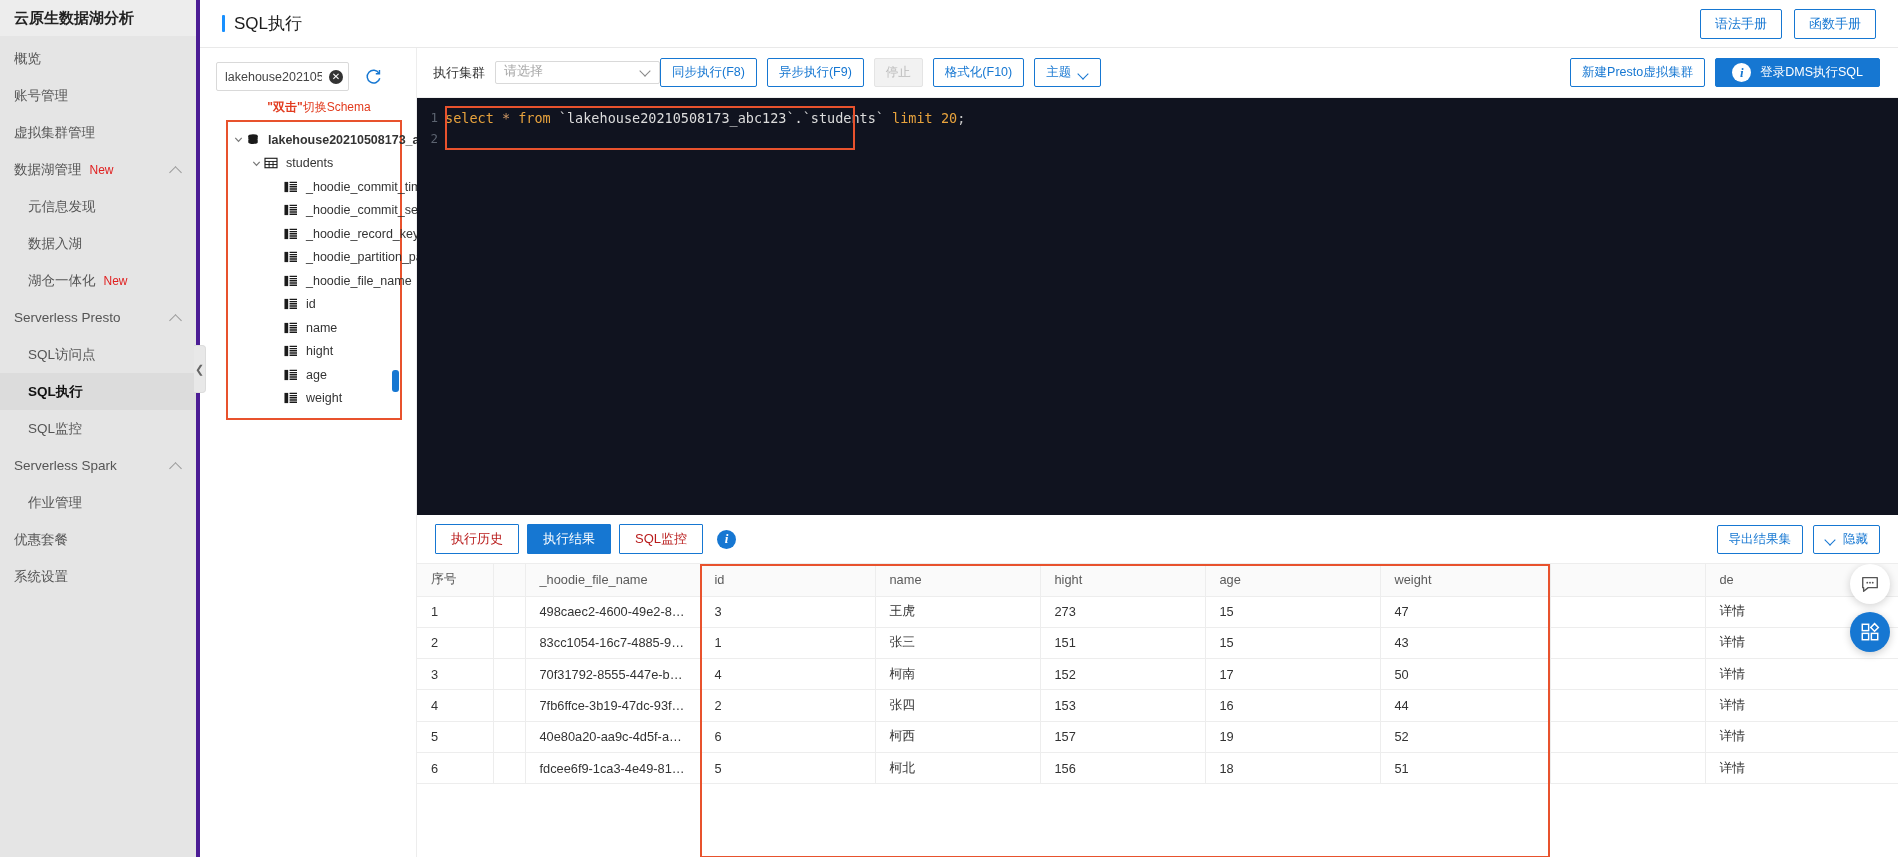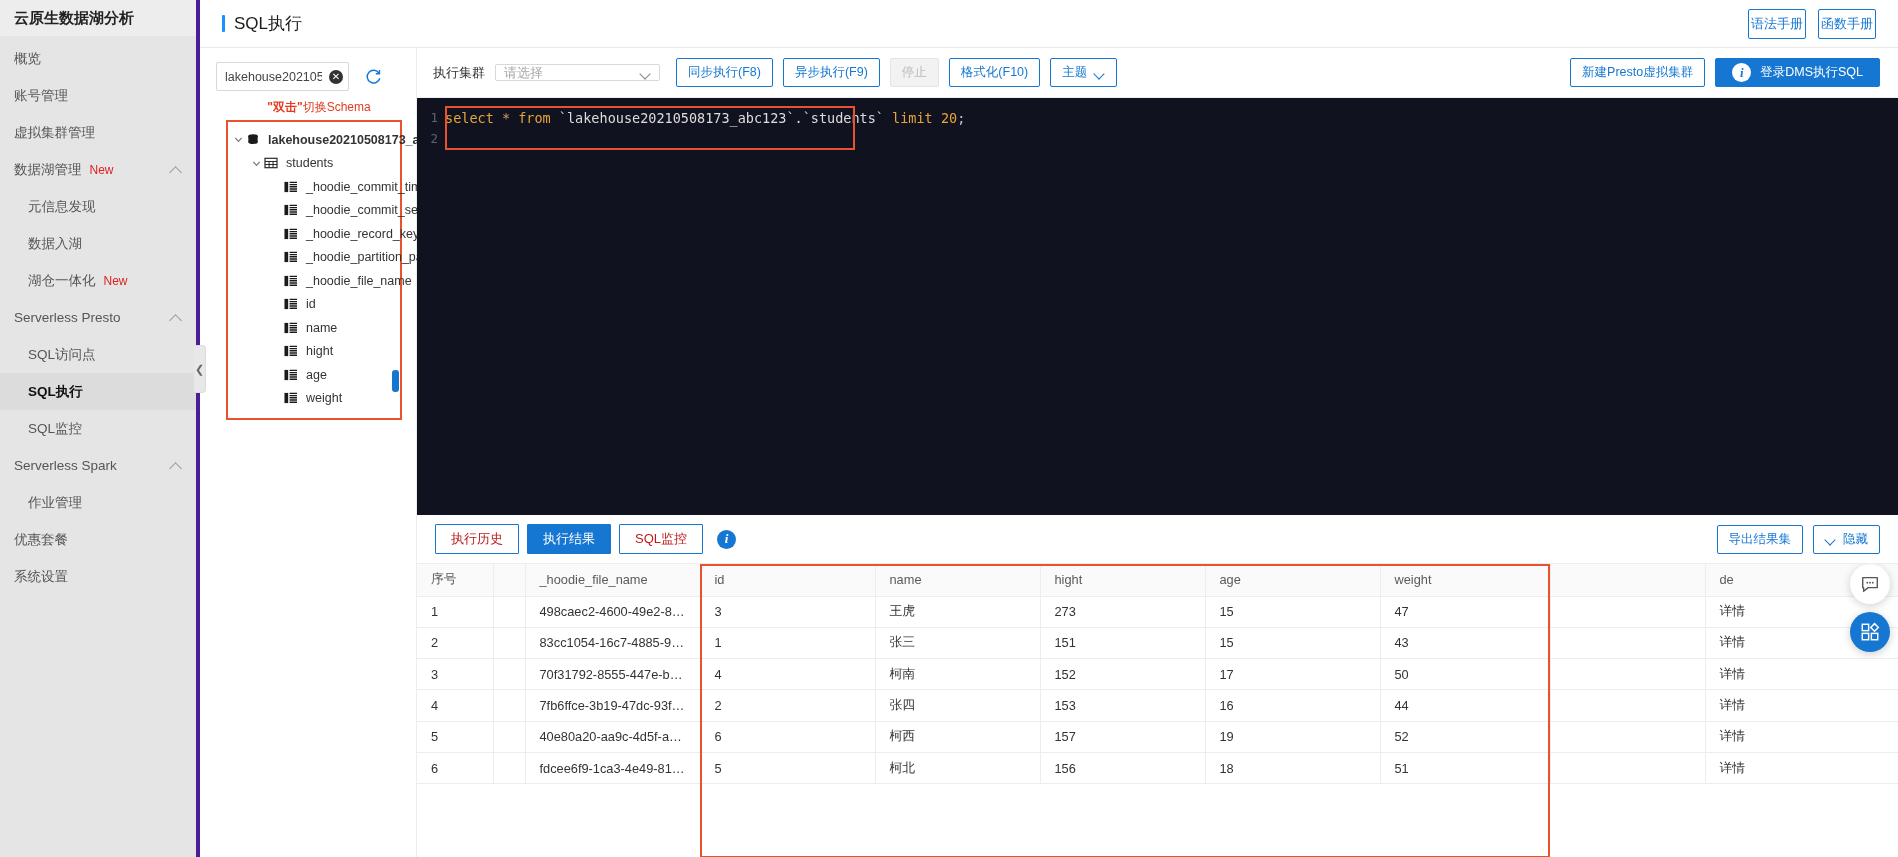--- a/index.html
+++ b/index.html
@@ -53,21 +53,21 @@
   .topbar {
     height:48px; display:flex; align-items:center; padding:0 22px;
     background:#fff; border-bottom:1px solid #e9e9e9; flex:0 0 48px;
   }
   .page-title { display:flex; align-items:center; font-size:17px; color:#1c1c1c; }
   .page-title .bar {
     width:3px; height:17px; background:#1890ff; margin-right:9px; border-radius:1px;
   }
   .spacer { flex:1; }
   .btn {
-    height:30px; padding:0 2px; border:1px solid #1677d2; color:#1677d2;
+    height:30px; padding:0 14px; border:1px solid #1677d2; color:#1677d2;
     background:#fff; border-radius:2px; font-size:13px; cursor:pointer;
     display:inline-flex; align-items:center; justify-content:center;
     font-family:inherit; white-space:nowrap;
   }
   .btn + .btn { margin-left:12px; }
   .btn.primary { background:#1677d2; border-color:#1677d2; color:#fff; }
   .btn.disabled { border-color:#e4e4e4; background:#f2f2f2; color:#bbb; cursor:default; }
 
   .content { flex:1; display:flex; min-height:0; }
 
@@ -118,23 +118,23 @@
   }
 
   
   .editorcol { flex:1; display:flex; flex-direction:column; min-width:0; background:#fff; }
   .exec-toolbar {
     height:50px; display:flex; align-items:center; padding:0 18px 0 16px;
     border-bottom:1px solid #f0f0f0; flex:0 0 50px;
   }
   .tb-label { font-size:13px; color:#333; margin-right:10px; white-space:nowrap; }
   .select {
-    width:165px; height:17px; border:1px solid #d9d9d9; border-radius:2px;
-    display:flex; align-items:center; padding:0 8px; color:#a7a7a7; font-size:13px;
-    background:#fff; cursor:pointer; margin-right:16px;
+    width:165px; height:23px; border:1px solid #d9d9d9; border-radius:2px;
+    display:flex; padding:0 8px; color:#a7a7a7; font-size:13px;
+    background:#fff; cursor:pointer; 
   }
   .select .chev { margin-left:auto; color:#888; }
   .chev-d { width:11px; height:7px; position:relative; display:inline-block; }
   .chev-d::before {
     content:""; position:absolute; left:1px; top:0; width:7px; height:7px;
     border-right:1.4px solid currentColor; border-bottom:1.4px solid currentColor;
     transform:rotate(45deg);
   }
   .btn.sm { height:29px; padding:0 11px; font-size:12.5px; }
   .btn.sm + .btn.sm { margin-left:10px; }

